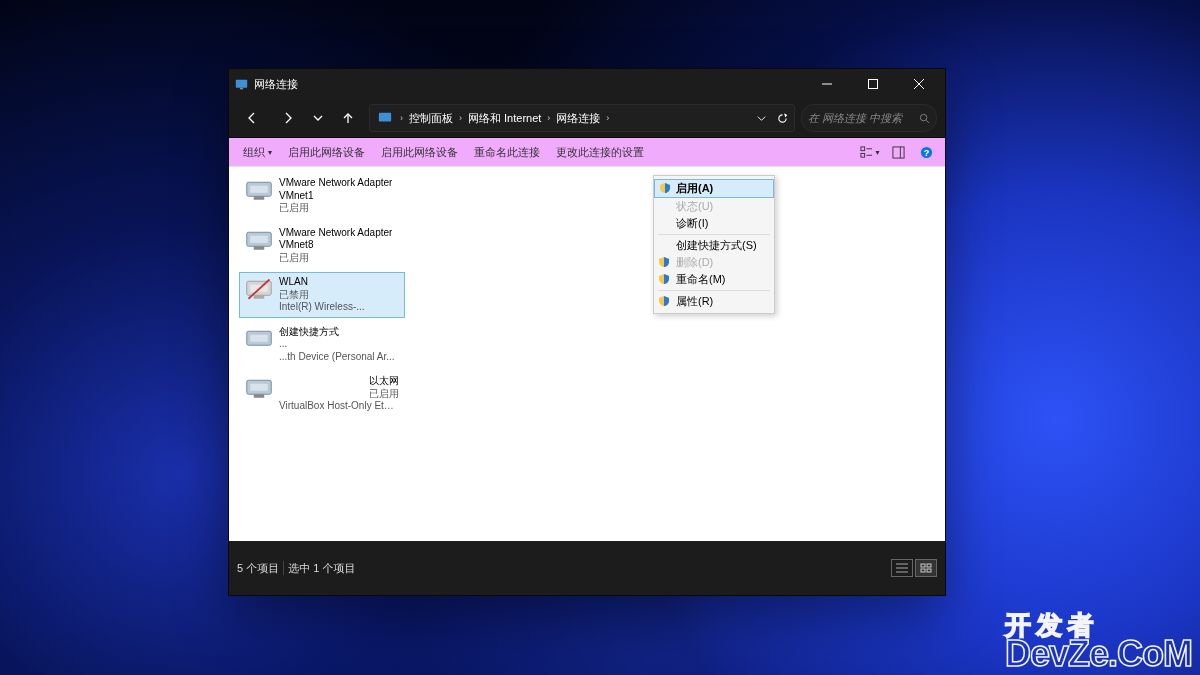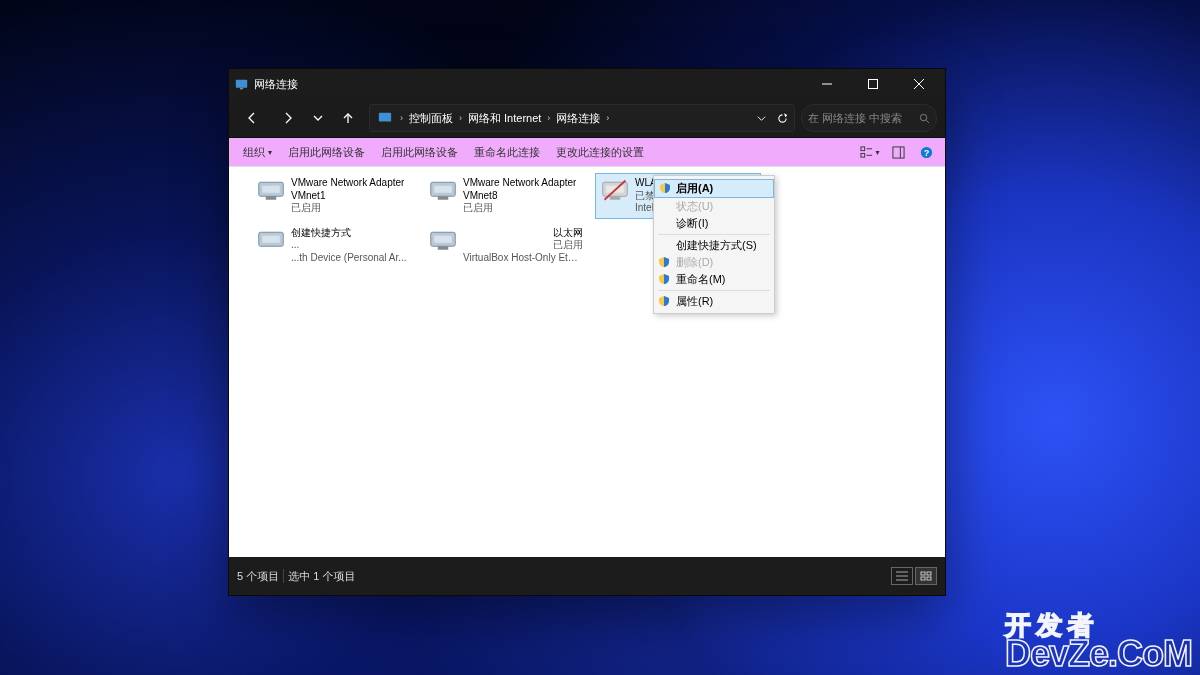--- a/index.html
+++ b/index.html
@@ -102,20 +102,21 @@
     width: 122px;
     height: 26px;
     background: #1f1f1f;
     border: 1px solid #2b2b2b;
     border-radius: 13px;
     display: flex;
     align-items: center;
     color: #888;
     font-size: 11px;
     padding: 0 6px;
+    font-style: italic;
   }
   .search svg { width: 11px; height: 11px; stroke: #888; fill: none; margin-left: auto; }
 
   .toolbar {
     height: 28px;
     background: #f0abfc;
     display: flex;
     align-items: center;
     font-size: 11px;
     color: #333;
@@ -146,21 +147,22 @@
 
   .content {
     flex: 1;
     background: #fff;
     position: relative;
     overflow: hidden;
   }
   .adapters {
     display: flex;
     flex-wrap: wrap;
-    padding: 4px 16px;
+    padding: 4px 4px;
+    flex-direction: column;
   }
   .adapter {
     width: 154px;
     display: flex;
     padding: 4px 6px;
     margin: 2px 0 2px 6px;
     gap: 6px;
   }
   .adapter-icon {
     width: 28px;
@@ -212,21 +214,21 @@
     margin: 2px 4px;
   }
 
   .statusbar {
     height: 22px;
     background: #1c1c1c;
     color: #ddd;
     font-size: 11px;
     display: flex;
     align-items: center;
-    padding: 8px 8px;
+    padding: 16px 8px;
     gap: 4px;
   }
   .statsep { width: 1px; height: 14px; background: #444; }
   .status-right {
     margin-left: auto;
     display: flex;
     align-items: center;
     gap: 2px;
   }
   .status-right .v {

